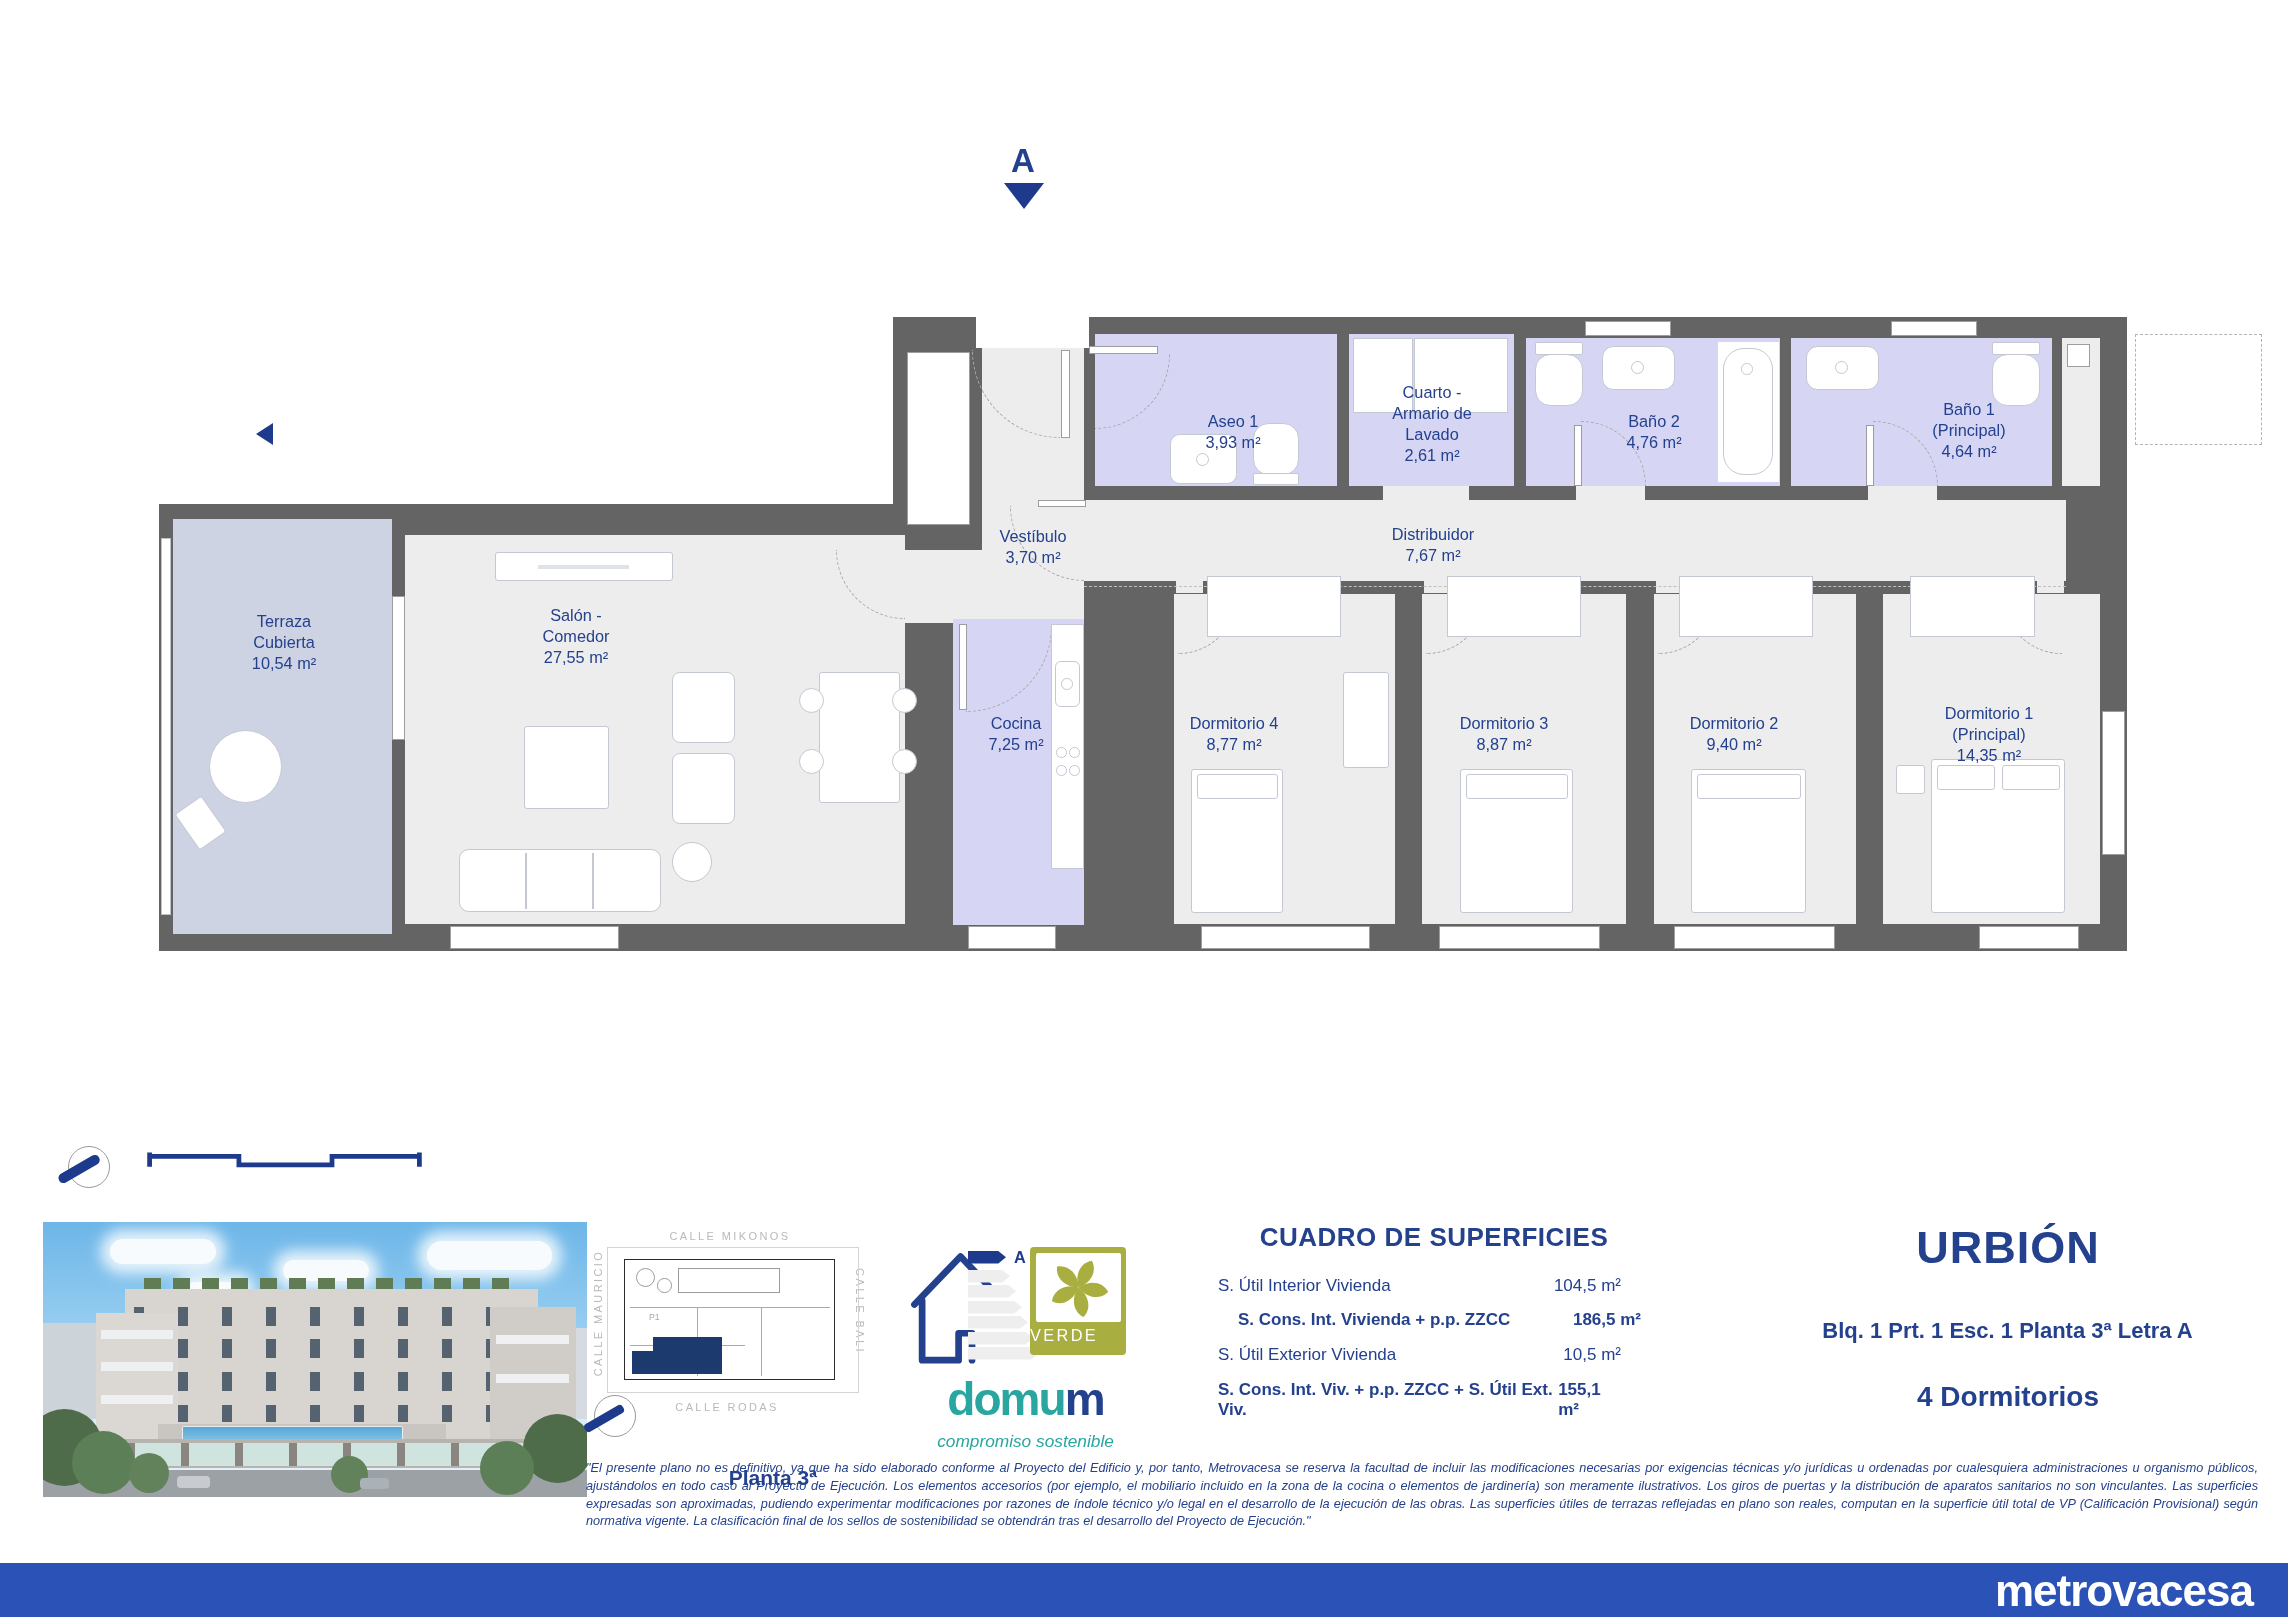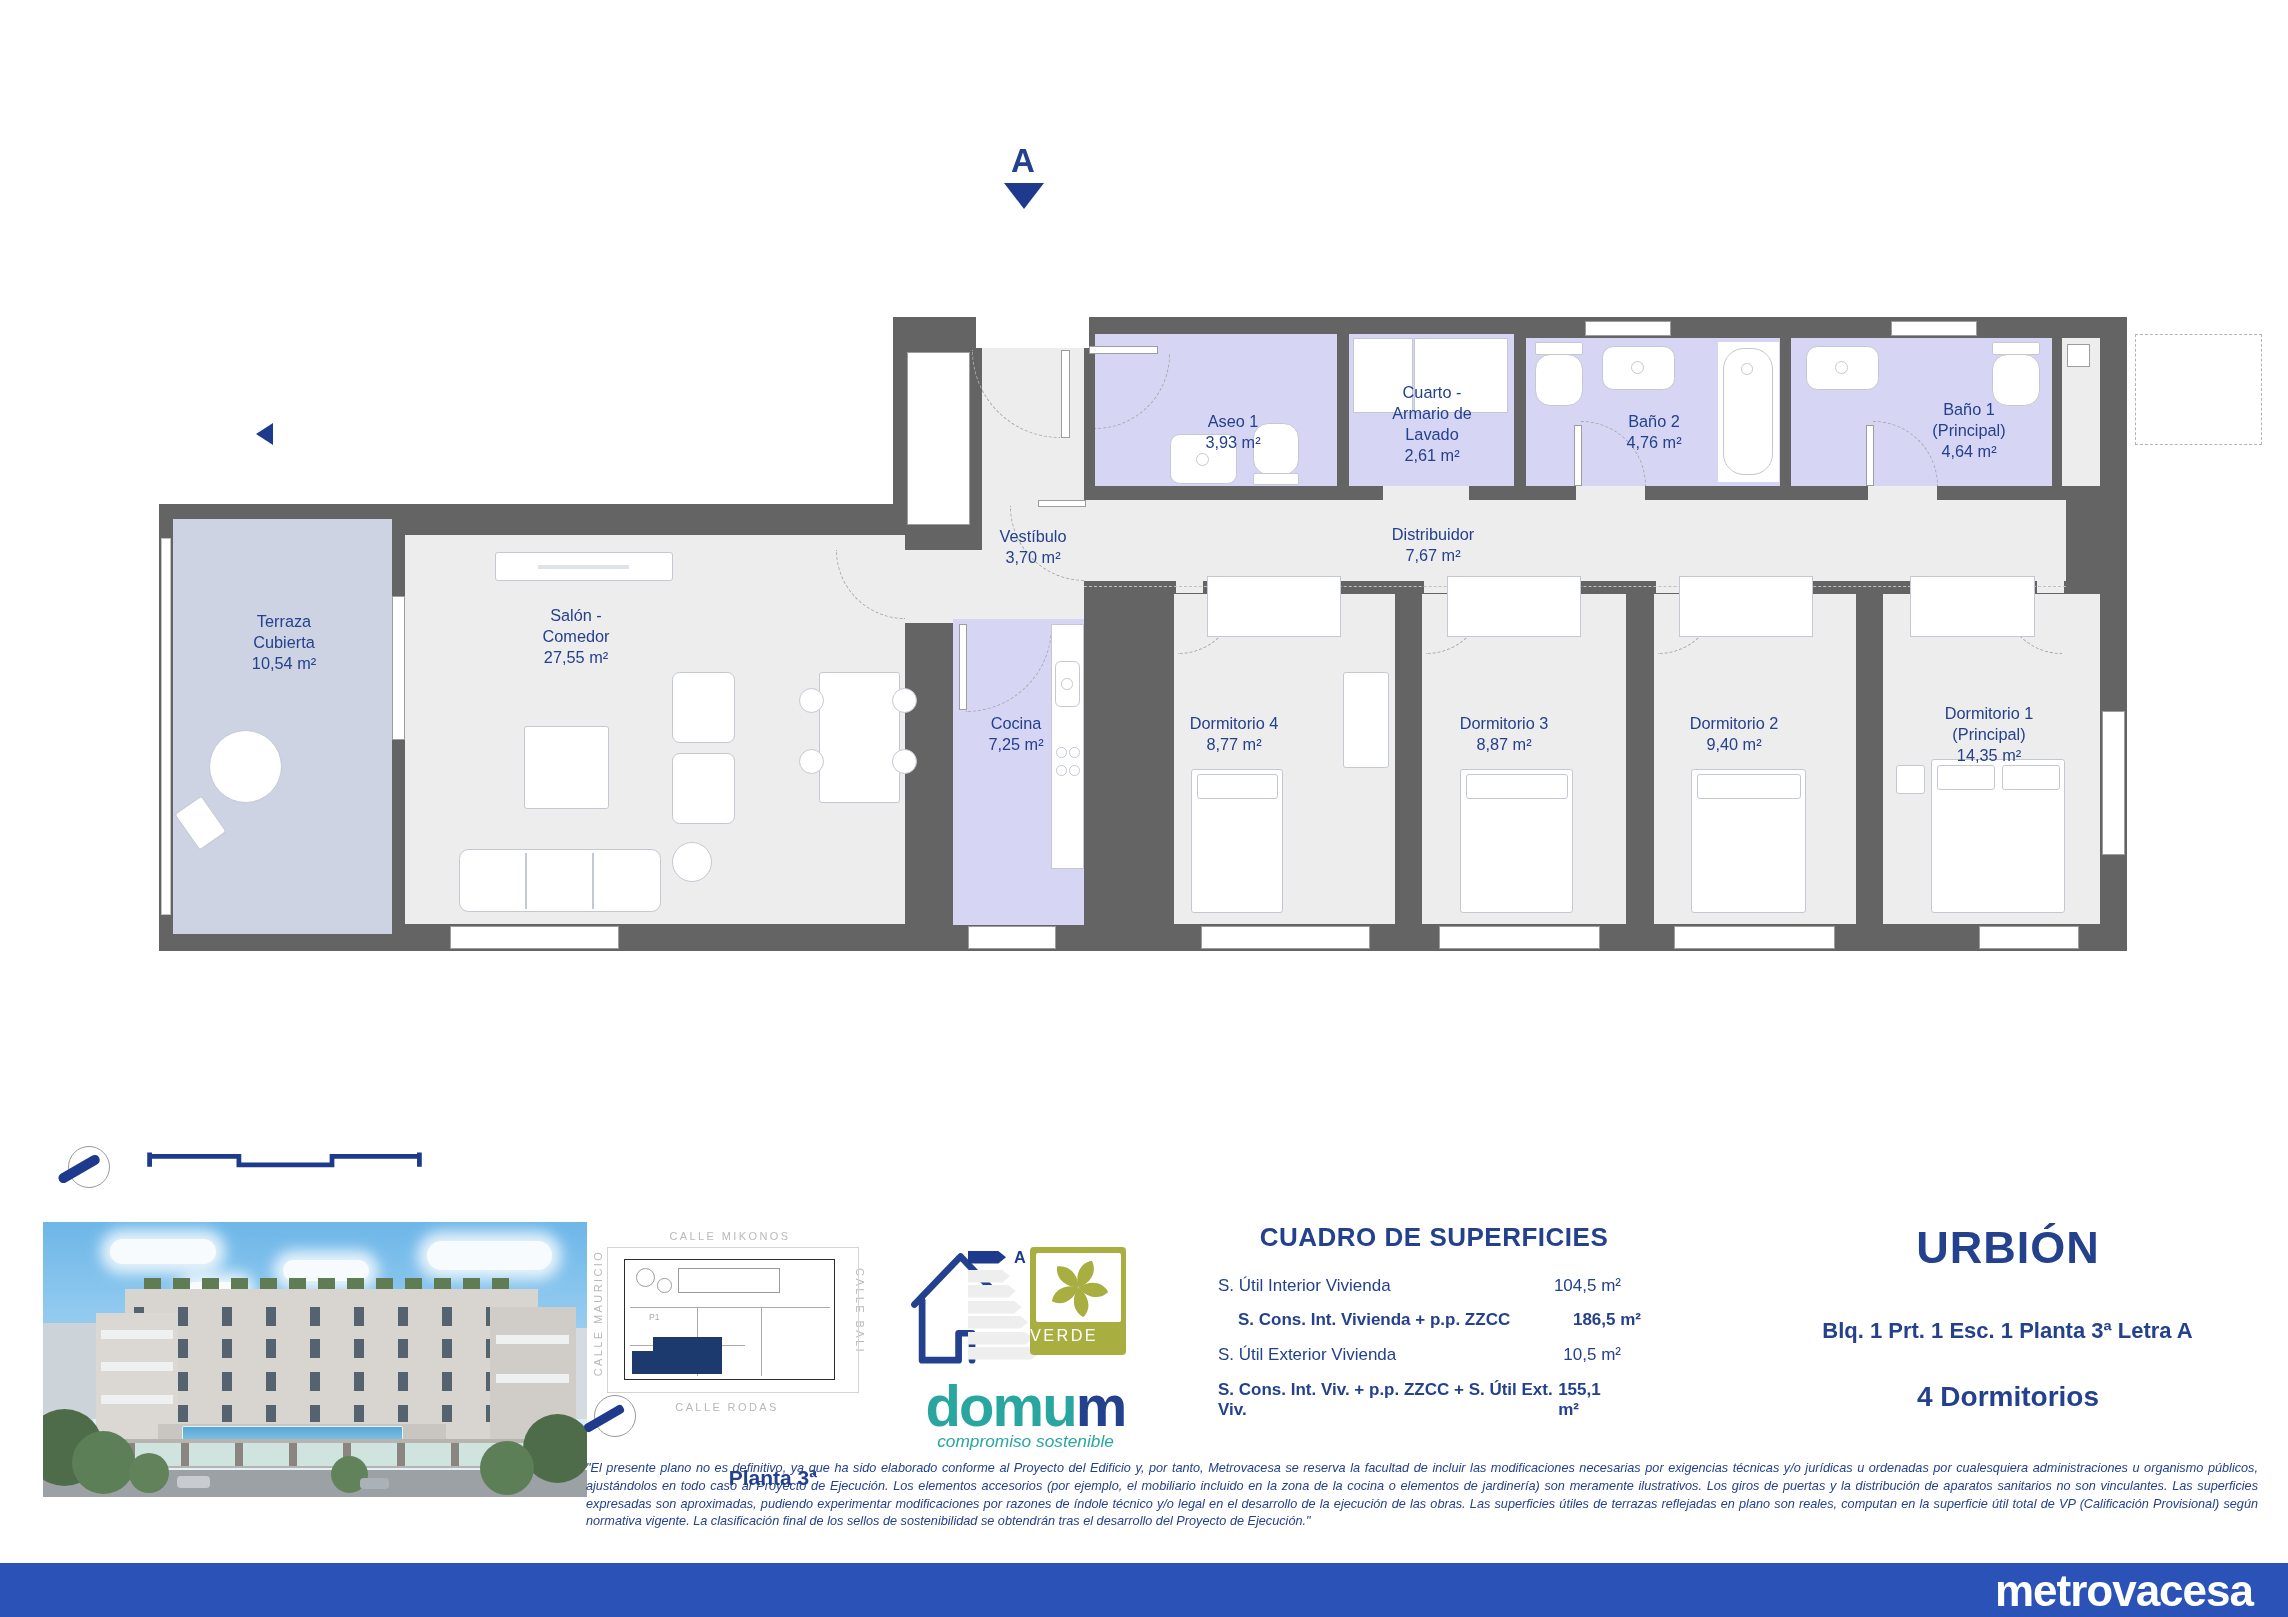--- a/index.html
+++ b/index.html
@@ -301,21 +301,21 @@
             <path d="M44 36 C 40 22 46 10 58 8 C 64 20 56 32 44 36 Z"></path>
           </g>
         <g transform="rotate(288,44,36)">
             <path d="M44 36 C 40 22 46 10 58 8 C 64 20 56 32 44 36 Z"></path>
           </g>
       </g>
     </svg>
   </div>
   <div class="a" style="left:0;top:79px;width:72px;text-align:left;color:#ffffff;font-size:16.3px;letter-spacing:2.4px;">VERDE</div>
 </div>
-<div class="a bold" style="left:891px;top:1372px;width:269px;text-align:center;font-size:58px;letter-spacing:-1.9px;"><span style="color:#2aa6a0;">domu</span><span style="color:#24418e;">m</span></div>
+<div class="a bold" style="left:891px;top:1372px;width:269px;text-align:center;font-size:46px;letter-spacing:-1.9px;"><span style="color:#2aa6a0;">domu</span><span style="color:#24418e;">m</span></div>
 <div class="a" style="left:891px;top:1431px;width:269px;text-align:center;font-size:17.3px;color:#2aa6a0;font-style:italic;">compromiso sostenible</div>
 
 <div class="a blue bold" style="left:1194px;top:1222px;width:480px;text-align:center;font-size:26px;letter-spacing:0.5px;">CUADRO DE SUPERFICIES</div>
 <div class="tbl-row" style="left:1218px;top:1276px;">
     <span>S. Útil Interior Vivienda</span>
     <span>104,5 m²</span>
   </div>
 <div class="tbl-row bold" style="left:1218px;top:1310px;margin-left:20px;">
     <span>S. Cons. Int. Vivienda + p.p. ZZCC</span>
     <span>186,5 m²</span>

